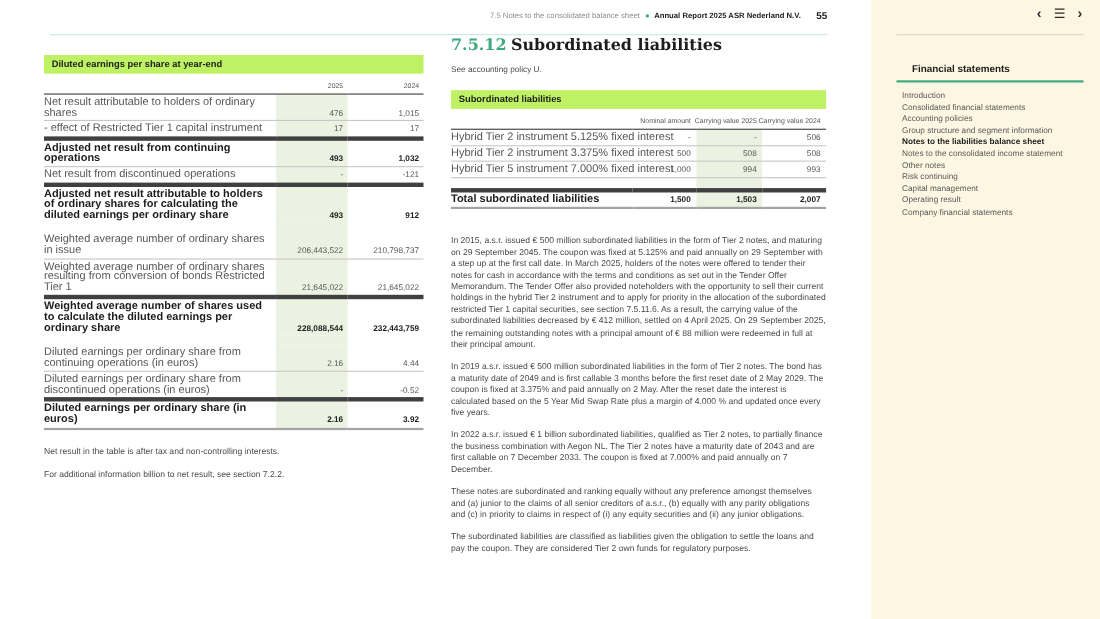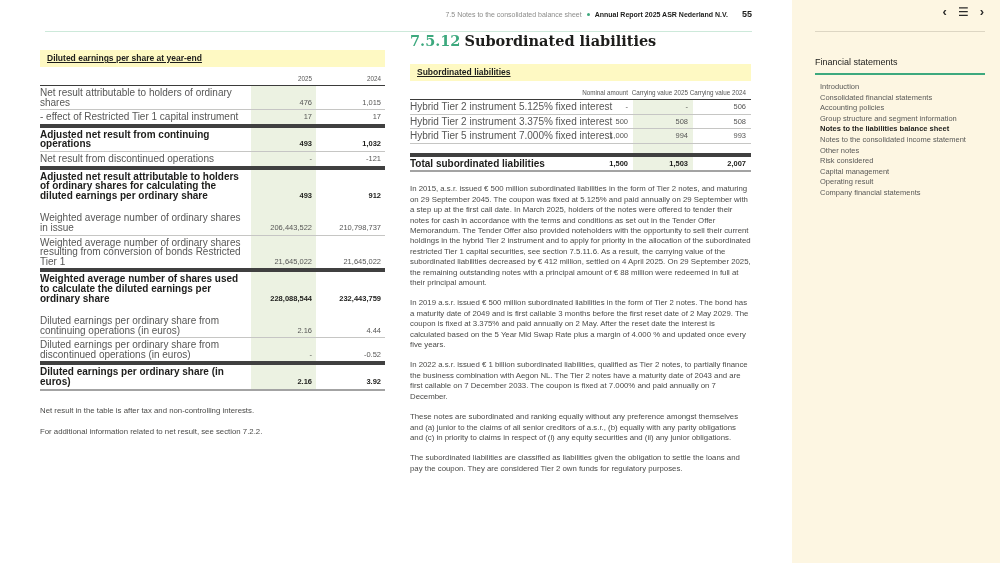--- a/index.html
+++ b/index.html
@@ -15,22 +15,22 @@
   .topbar{position:absolute;top:9px;right:40px;display:flex;align-items:center;}
   .tb-section{font-size:7px;color:#8c8c8a;}
   .tb-dot{width:3px;height:3px;border-radius:50%;background:#3da97e;margin:0 5px;display:inline-block;}
   .tb-report{font-size:7px;font-weight:bold;color:#1d1d1b;}
   .tb-page{font-size:9px;font-weight:bold;color:#1d1d1b;margin-left:14px;}
   .topbar-divider{position:absolute;top:31px;left:45px;width:707px;height:1px;background:#cde9da;}
 
   
   .left-col{position:absolute;left:40px;top:50px;width:345px;}
   .table-title{
-    background:#fef9c3;color:#1d1d1b;font-size:8.5px;font-weight:bold;
-    height:17px;line-height:17px;padding-left:7px;box-sizing:border-box;text-decoration:underline;
+    background:#bef264;color:#1d1d1b;font-size:8.5px;font-weight:bold;
+    height:17px;line-height:17px;padding-left:7px;box-sizing:border-box;
   }
   table{border-collapse:collapse;border-spacing:0;width:100%;table-layout:fixed;margin-top:2px;}
   th,td{padding:2px 0;vertical-align:bottom;}
   thead th{
     font-size:6.3px;font-weight:normal;color:#575756;text-align:right;
     border-bottom:1px solid #3b3b3a;padding-bottom:3px;padding-top:6px;
   }
   .rtable thead th.num{white-space:nowrap;direction:rtl;}
   td.lbl{font-size:10px;color:#575756;text-align:left;line-height:9.6px;padding-right:4px;}
   td.v{font-size:7.5px;color:#575756;text-align:right;white-space:nowrap;line-height:9.6px;}
@@ -54,28 +54,28 @@
   
   .right-col{position:absolute;left:410px;top:32px;width:341px;}
   h1.sec{
     font-family:"DejaVu Serif",serif;font-size:14.5px;font-weight:bold;
     color:#1d1d1b;margin:0;letter-spacing:0;
   }
   .sec-num{color:#3da97e;margin-right:4px;}
   .policy{font-size:7.5px;color:#4a4a48;margin:9px 0 0 0;}
   .right-col .table-title{margin-top:15px;}
   .body-p{font-size:7.8px;color:#4a4a48;line-height:10.4px;margin:0 0 10px 0;text-align:left;}
-  .paragraphs{margin-top:12px;}
+  .paragraphs{margin-top:24px;}
 
   
   .nav-icons{position:absolute;top:3px;right:16px;display:flex;gap:11px;align-items:center;}
   .nav-icons span{font-size:13px;color:#2b2b2a;line-height:18px;cursor:pointer;font-weight:bold;}
   .nav-icons .menu{font-size:12px;font-weight:normal;}
   .sb-divider{position:absolute;top:31px;left:23px;width:170px;height:1px;background:#ddd6c3;}
-  .sb-title{position:absolute;top:57px;left:23px;font-size:9px;font-weight:normal;color:#1d1d1b;}
+  .sb-title{position:absolute;top:57px;left:37px;font-size:9px;font-weight:bold;color:#1d1d1b;}
   .sb-underline{position:absolute;top:73px;left:23px;width:170px;height:2px;background:#3da97e;}
   .sb-list{position:absolute;top:82px;left:28px;margin:0;padding:0;list-style:none;width:172px;}
   .sb-item{font-size:7.5px;color:#5a5a58;line-height:10.6px;cursor:pointer;}
   .sb-item.active{font-weight:bold;color:#1d1d1b;}
 </style>
 </head>
 <body>
 
 <div class="main">
 
@@ -164,25 +164,26 @@
             <td class="v c1">-0.52</td>
           </tr>
           <tr class="bold b-dark2">
             <td class="lbl">Diluted earnings per ordinary share (in euros)</td>
             <td class="v c0">2.16</td>
             <td class="v c1">3.92</td>
           </tr>
         </tbody>
     </table>
     <p class="footnote f1">Net result in the table is after tax and non-controlling interests.</p>
-    <p class="footnote f2">For additional information related to net result, see section 7.2.2.</p>
+    <p class="footnote f2">For additional information billion to net result, see section 7.2.2.</p>
   </div>
 
   <div class="right-col">
     <h1 class="sec"><span class="sec-num">7.5.12</span><span>Subordinated liabilities</span></h1>
+    <p class="policy">See accounting policy U.</p>
     <div class="table-title">Subordinated liabilities</div>
     <table class="rtable">
       <colgroup>
           <col style="width:165px">
           <col style="width:58px">
           <col style="width:60px">
           <col style="width:58px">
         </colgroup>
       <thead>
         <tr>
@@ -246,18 +247,18 @@
   <div class="sb-title">Financial statements</div>
   <div class="sb-underline"></div>
   <ul class="sb-list" id="sb-list">
       <li class="sb-item">Introduction</li>
       <li class="sb-item">Consolidated financial statements</li>
       <li class="sb-item">Accounting policies</li>
       <li class="sb-item">Group structure and segment information</li>
       <li class="sb-item active">Notes to the liabilities balance sheet</li>
       <li class="sb-item">Notes to the consolidated income statement</li>
       <li class="sb-item">Other notes</li>
-      <li class="sb-item">Risk considered</li>
+      <li class="sb-item">Risk continuing</li>
       <li class="sb-item">Capital management</li>
       <li class="sb-item">Operating result</li>
       <li class="sb-item">Company financial statements</li>
     </ul>
 </div>
 
 </body></html>

